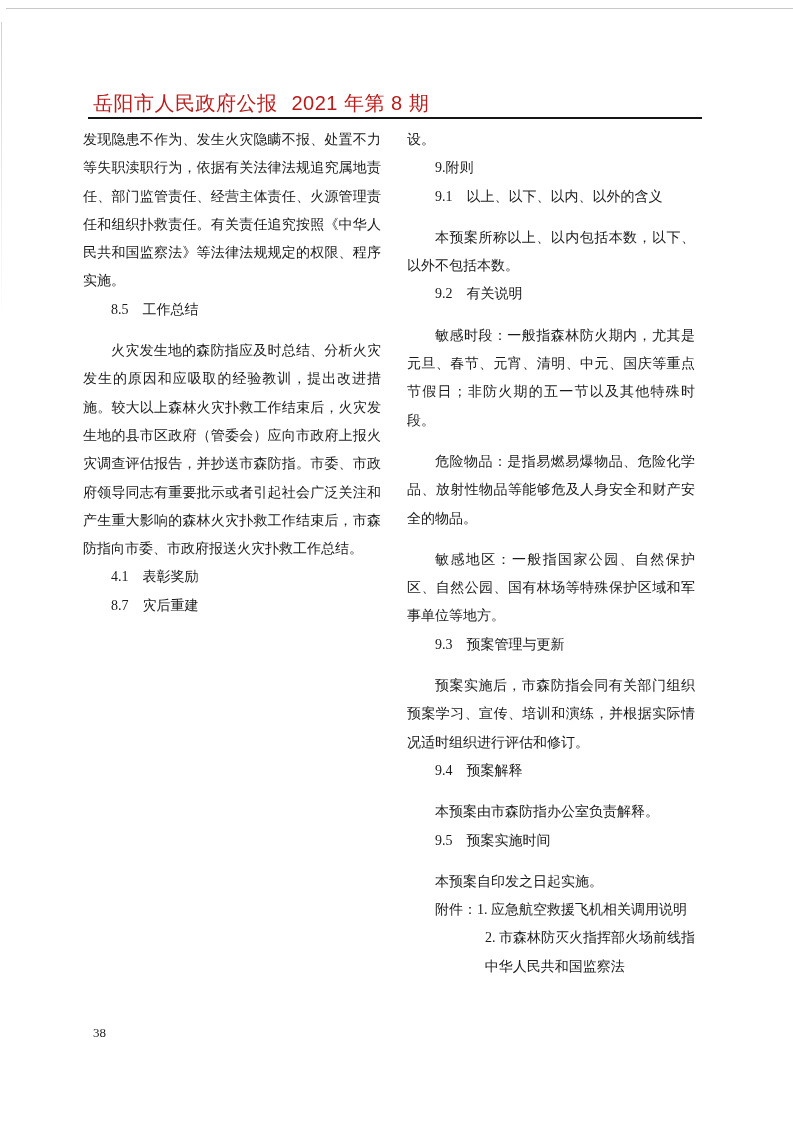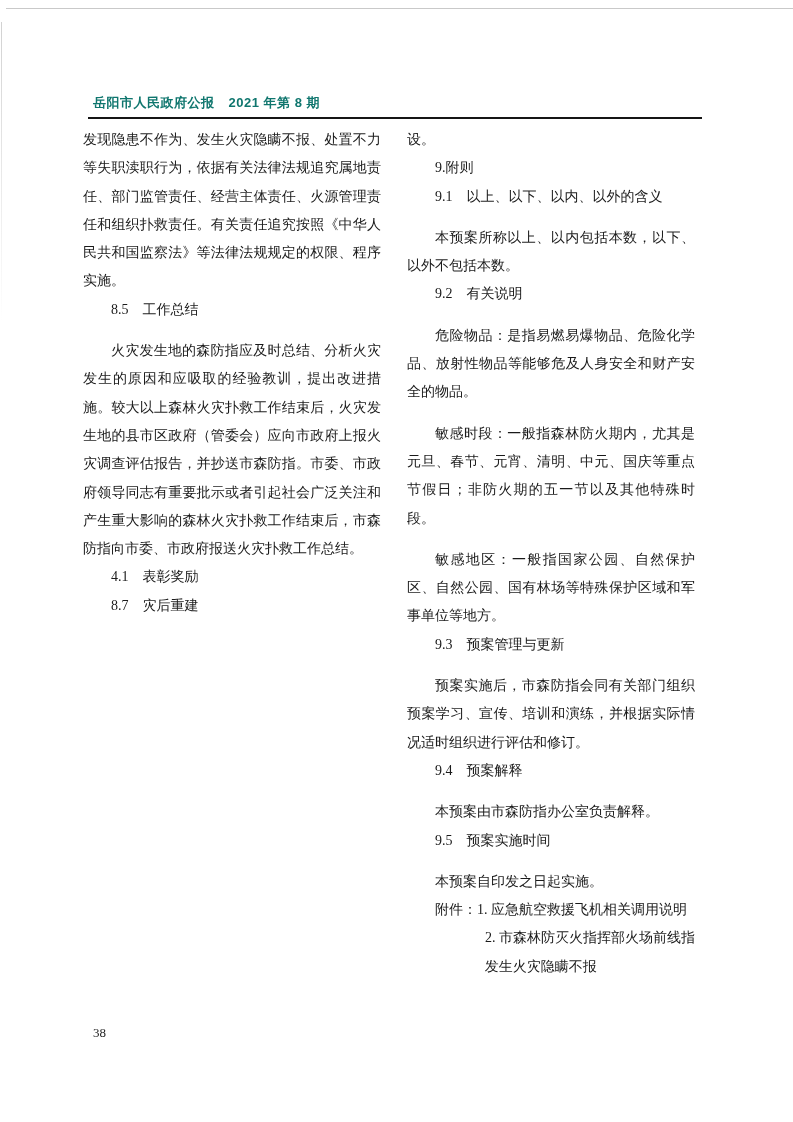--- a/index.html
+++ b/index.html
@@ -17,22 +17,22 @@
     background:#c9c9c9;
   }
   .scan-edge-left{
     position:absolute;top:22px;left:1px;width:1px;height:300px;
     background:linear-gradient(#d2d2d2,#ffffff);
   }
   
   .running-head{
     position:absolute;left:93px;top:93px;
     font-family:"Liberation Sans","DejaVu Sans",sans-serif;
-    font-weight:bold;font-size:13px;line-height:20px;
-    letter-spacing:.5px;white-space:nowrap;color:#0f766e;
+    font-weight:normal;font-size:20px;line-height:20px;
+    letter-spacing:.5px;white-space:nowrap;color:#b91c1c;
   }
   .running-head .issue{margin-left:14px;}
   .head-rule{
     position:absolute;left:88px;top:117px;width:614px;height:2px;
     background:#151515;
   }
   
   .content{
     position:absolute;left:83px;top:126px;
     display:flex;gap:26px;
@@ -72,28 +72,28 @@
       <div class="blk para">火灾发生地的森防指应及时总结、分析火灾发生的原因和应吸取的经验教训，提出改进措施。较大以上森林火灾扑救工作结束后，火灾发生地的县市区政府（管委会）应向市政府上报火灾调查评估报告，并抄送市森防指。市委、市政府领导同志有重要批示或者引起社会广泛关注和产生重大影响的森林火灾扑救工作结束后，市森防指向市委、市政府报送火灾扑救工作总结。</div>
       <div class="blk heading">4.1　表彰奖励</div>
       <div class="blk heading">8.7　灾后重建</div>
     </div>
   <div class="col col-right">
       <div class="blk cont">设。</div>
       <div class="blk heading">9.附则</div>
       <div class="blk heading">9.1　以上、以下、以内、以外的含义</div>
       <div class="blk para">本预案所称以上、以内包括本数，以下、以外不包括本数。</div>
       <div class="blk heading">9.2　有关说明</div>
+      <div class="blk para">敏感时段：一般指森林防火期内，尤其是元旦、春节、元宵、清明、中元、国庆等重点节假日；非防火期的五一节以及其他特殊时段。</div>
       <div class="blk para">危险物品：是指易燃易爆物品、危险化学品、放射性物品等能够危及人身安全和财产安全的物品。</div>
-      <div class="blk para">敏感时段：一般指森林防火期内，尤其是元旦、春节、元宵、清明、中元、国庆等重点节假日；非防火期的五一节以及其他特殊时段。</div>
       <div class="blk para">敏感地区：一般指国家公园、自然保护区、自然公园、国有林场等特殊保护区域和军事单位等地方。</div>
       <div class="blk heading">9.3　预案管理与更新</div>
       <div class="blk para">预案实施后，市森防指会同有关部门组织预案学习、宣传、培训和演练，并根据实际情况适时组织进行评估和修订。</div>
       <div class="blk heading">9.4　预案解释</div>
       <div class="blk para">本预案由市森防指办公室负责解释。</div>
       <div class="blk heading">9.5　预案实施时间</div>
       <div class="blk para">本预案自印发之日起实施。</div>
       <div class="blk attach-1">附件：1. 应急航空救援飞机相关调用说明</div>
       <div class="blk attach-2">2. 市森林防灭火指挥部火场前线指</div>
-      <div class="blk attach-3">发生火灾隐瞒不报</div>
+      <div class="blk attach-3">中华人民共和国监察法</div>
     </div>
 </div>
 
 <div class="page-number">38</div>
 
 </body></html>

